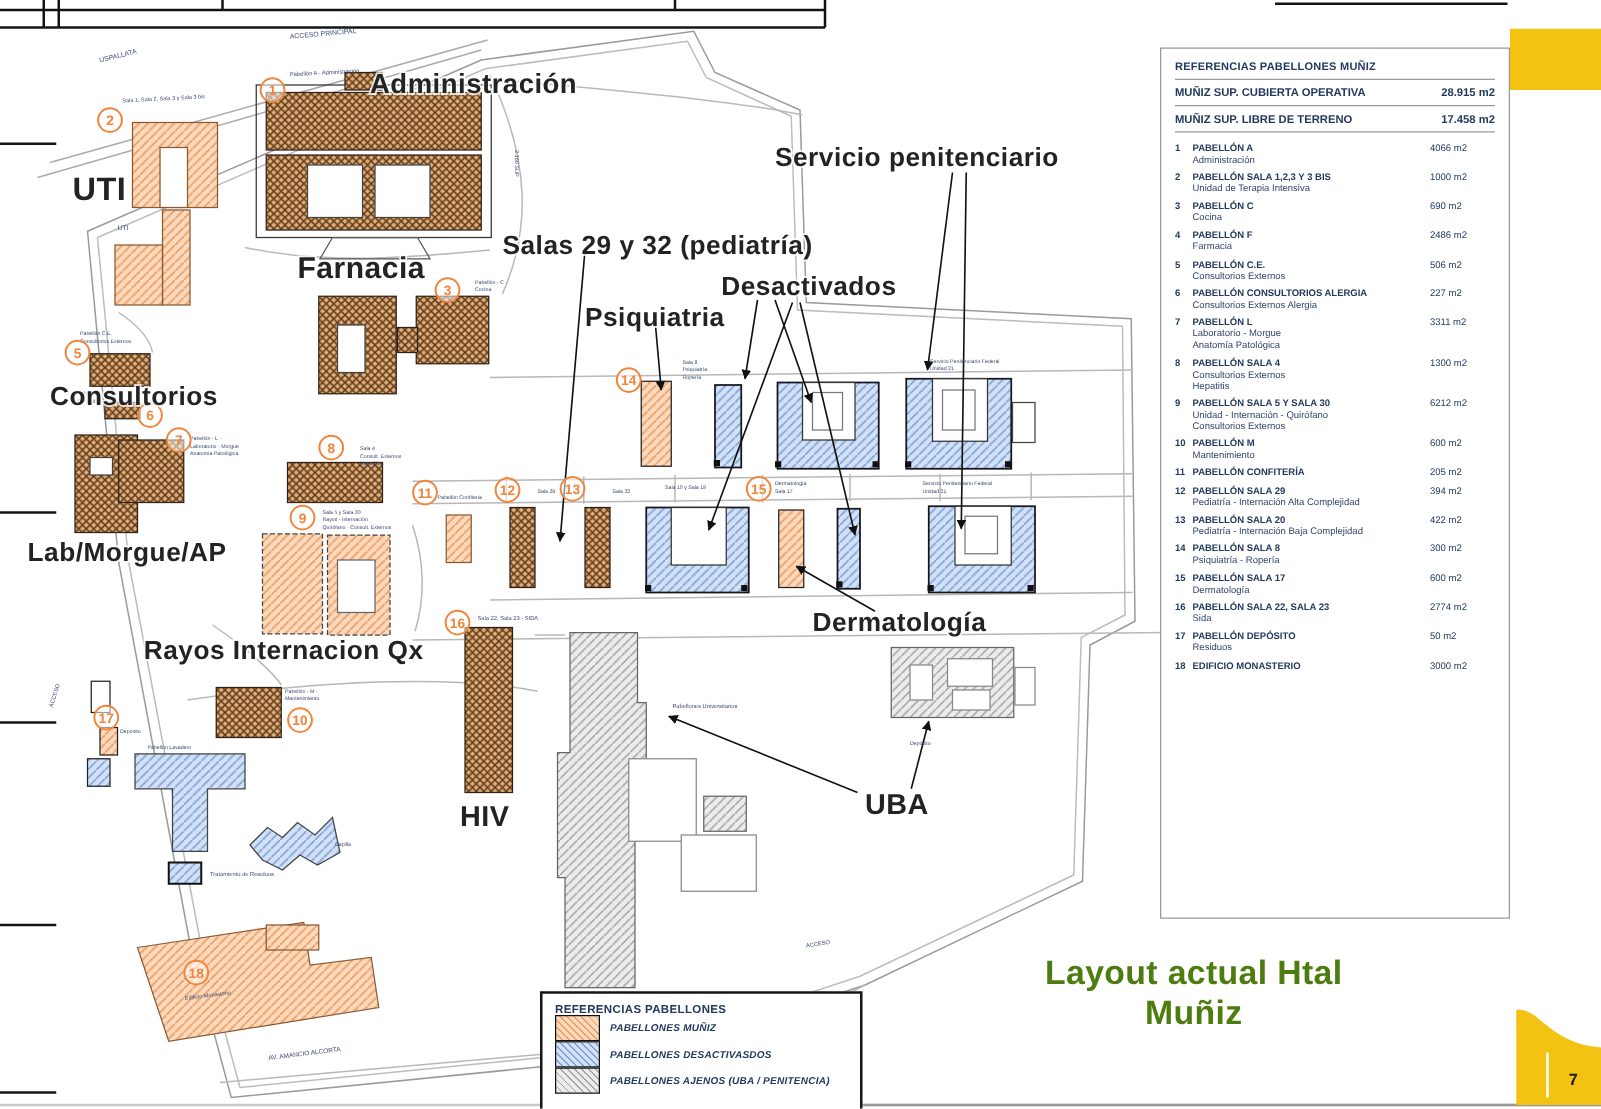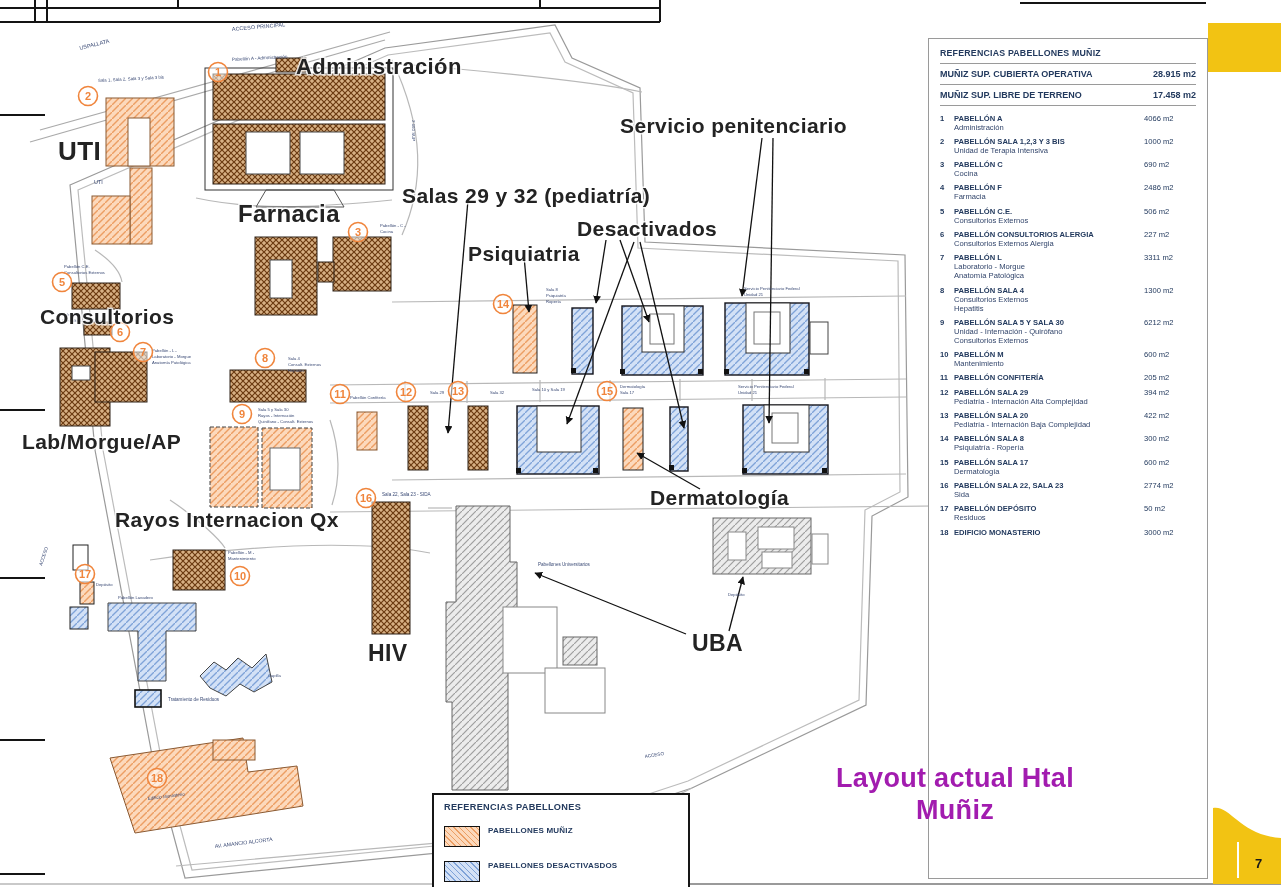--- a/index.html
+++ b/index.html
@@ -2,50 +2,50 @@
 <html><head>
 <meta charset="utf-8">
 <style>
   html,body{margin:0;padding:0;background:#fff;font-family:"Liberation Sans",sans-serif;}
   .page{position:relative;width:1281px;height:887px;background:#fff;overflow:hidden;}
   #map-svg{position:absolute;left:0;top:0;z-index:1;font-family:"Liberation Sans",sans-serif;}
   .ovl{font-weight:600;fill:#232323;paint-order:stroke;stroke:rgba(255,255,255,.8);stroke-width:3px;letter-spacing:.4px;}
   .numtxt{font-weight:bold;fill:#f0853c;text-anchor:middle;}
 
   
-  .ref-panel{position:absolute;left:928px;top:38px;width:280px;height:841px;z-index:2;
+  .ref-panel{position:absolute;left:928px;top:38px;width:280px;height:697px;z-index:2;
     background:#fff;border:1px solid #9a9a9a;box-sizing:border-box;padding:9px 11px;
     color:#233a5e;font-size:7.6px;line-height:1.18;}
   .ref-title{font-size:8.8px;font-weight:bold;letter-spacing:.2px;border-bottom:1px solid #9a9a9a;padding-bottom:5px;}
   .sum-row{display:flex;justify-content:space-between;align-items:flex-start;
     font-size:9px;font-weight:bold;padding:5px 0 4px 0;border-bottom:1px solid #9a9a9a;gap:10px;}
   .sum-label{max-width:190px;}
   .sum-val{white-space:nowrap;}
   .ref-items{margin-top:9px;}
   .ref-item{margin-bottom:5.4px;}
   .item-head{display:flex;align-items:flex-start;}
   .item-num{width:14px;font-weight:bold;flex:none;}
   .item-name{flex:1;font-weight:bold;padding-right:4px;}
   .item-val{white-space:nowrap;flex:none;width:52px;text-align:left;}
   .item-det{margin-left:14px;font-weight:normal;color:#32456b;}
 
   
   .map-legend{position:absolute;left:432px;top:793px;width:258px;height:110px;z-index:2;
     background:#fff;border:2px solid #161616;box-sizing:border-box;padding:7px 10px;color:#233a5e;}
   .legend-title{font-size:9.2px;font-weight:bold;letter-spacing:.3px;}
-  .legend-row{display:flex;margin-top:14px;}
+  .legend-row{display:flex;align-items:center;margin-top:0;font-style:italic;}
   .swatch{width:36px;height:21px;border:1.6px solid #111;margin-right:8px;flex:none;box-sizing:border-box;}
   .swatch.muniz{background:repeating-linear-gradient(45deg,#fcd9bc 0 3px,#ec9e63 3px 4px);}
   .swatch.desactivados{background:repeating-linear-gradient(45deg,#d3e1f6 0 3px,#7fa3d8 3px 4px);}
   .swatch.ajenos{background:repeating-linear-gradient(45deg,#ececec 0 3px,#a5a5a5 3px 4px);}
   .legend-label{font-size:8px;font-weight:bold;letter-spacing:.2px;white-space:nowrap;}
 
   
   .slide-title{position:absolute;left:790px;top:763px;width:330px;z-index:2;text-align:center;
-    font-size:27px;font-weight:bold;line-height:1.18;color:#a21caf;letter-spacing:.3px;}
+    font-size:27px;font-weight:bold;line-height:1.18;color:#4d7c0f;letter-spacing:.3px;}
   .accent-top{position:absolute;left:1208px;top:23px;width:73px;height:49px;z-index:2;}
   .page-tab{position:absolute;left:1211px;top:798px;width:70px;height:86px;z-index:3;}
 </style>
 </head>
 <body>
 
 <div class="page">
 
   <svg id="map-svg" width="1281" height="887" viewBox="0 0 1281 887">
     <defs>

